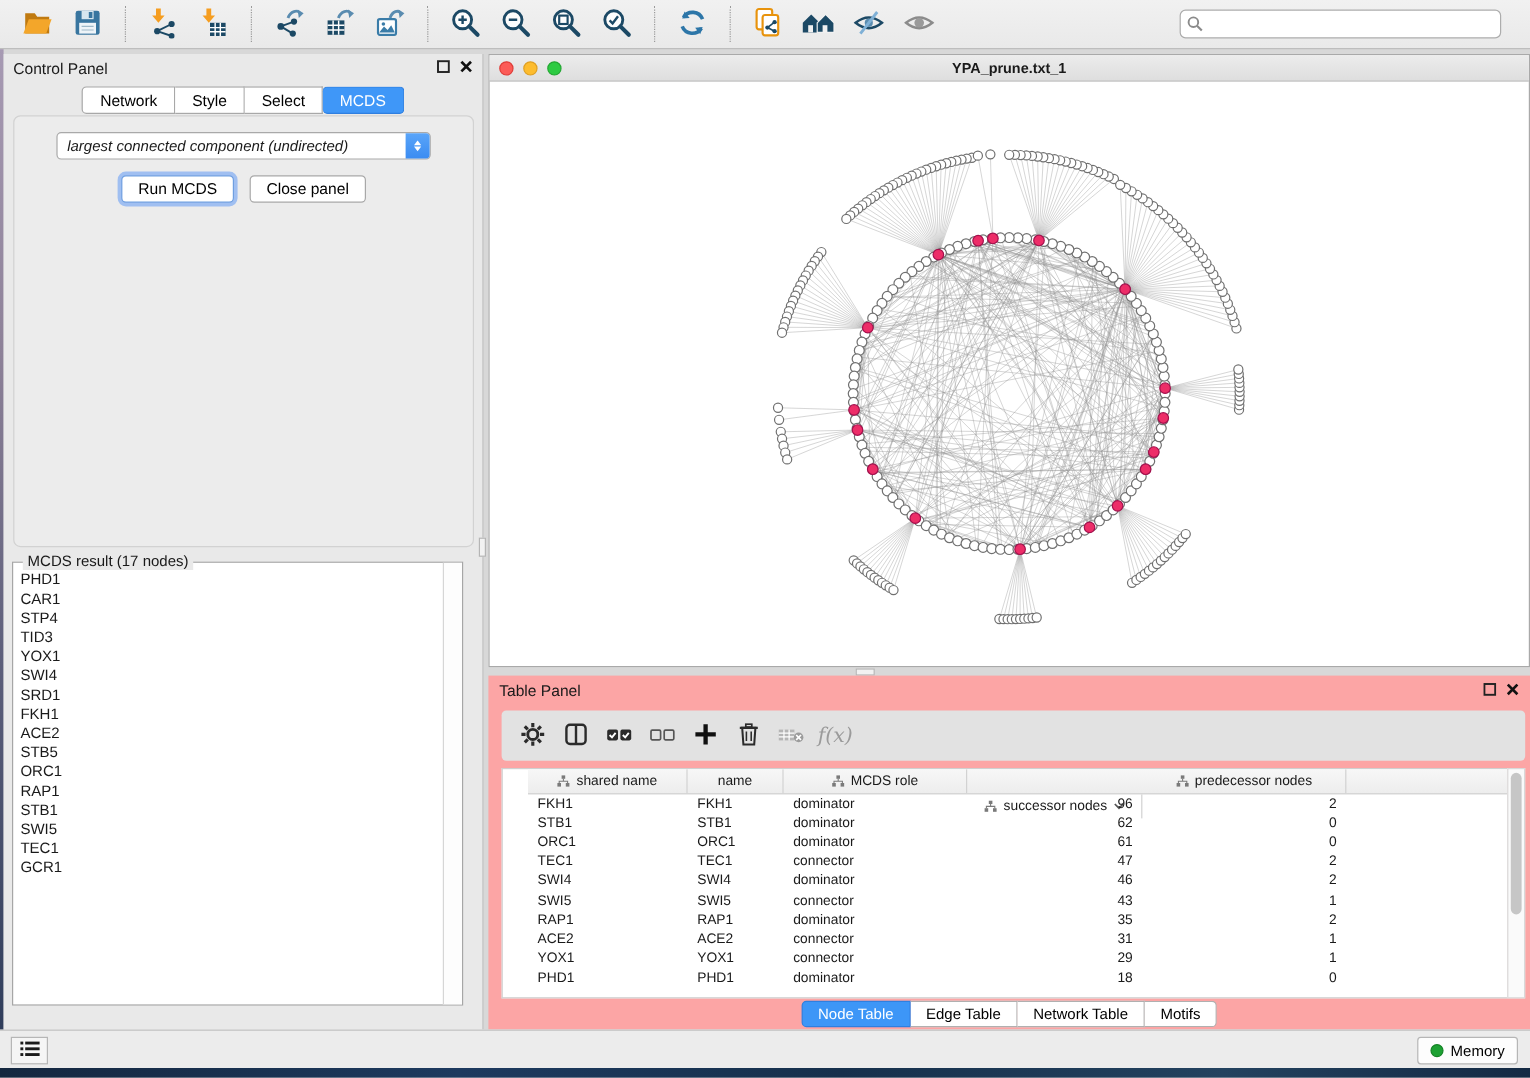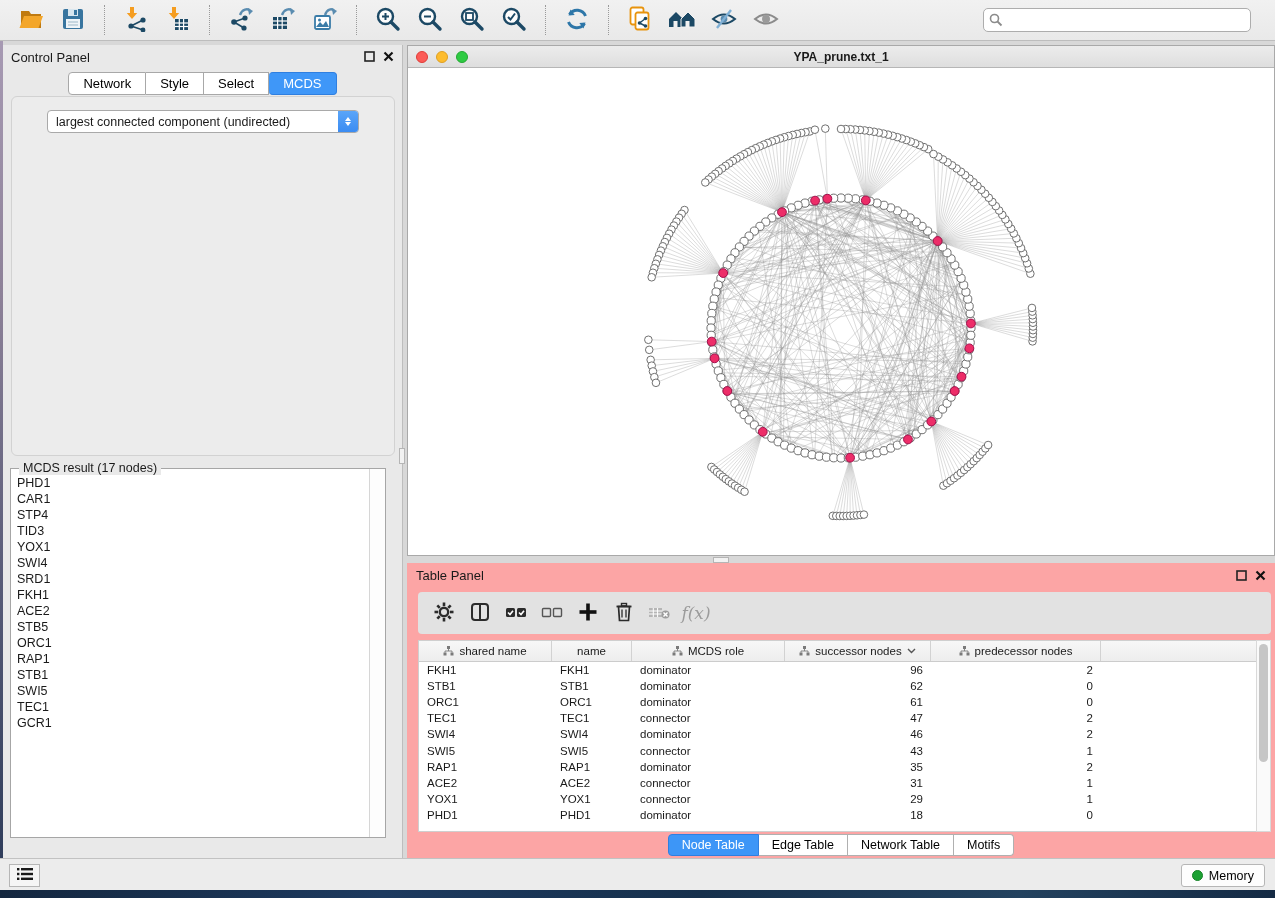--- a/index.html
+++ b/index.html
@@ -34,21 +34,21 @@
   .cp-tabs { position:absolute; left:0; top:27px; width:100%; display:flex; justify-content:center; }
   .cp-tab { height:23px; padding:0 14px; font-size:13px; background:#fff; border:1px solid #a8a8a8;
     border-left:none; cursor:default; font-family:inherit; }
   .cp-tab:first-child { border-left:1px solid #a8a8a8; border-radius:4px 0 0 4px; }
   .cp-tab.active { background:#3f97f8; color:#fff; border-color:#2f7fe0; border-radius:4px;text-align:center; }
   .cp-body { position:absolute; left:8px; top:51px; width:384px; height:360px;
     background:#ececec; border:1px solid #d2d2d2; border-radius:6px; }
   .opt-label { text-align:center; font-size:13px; margin-top:22px; }
   .criterion { position:relative; width:312px; height:23px; margin:13px auto 0;
     background:#fff; border:1px solid #a9a9a9; border-radius:4px; display:flex; align-items:center; }
-  .criterion-text { font-size:12.5px; padding-left:8px; flex:1; white-space:nowrap; overflow:hidden; }
+  .criterion-text { font-size:12.5px; padding-left:8px; flex:1; white-space:nowrap; overflow:hidden;font-style:italic; }
   .criterion-stepper { width:20px; height:21px; background:linear-gradient(#5aa5f9,#3b8cf2);
     border-radius:0 3px 3px 0; display:flex; flex-direction:column; align-items:center; justify-content:center; gap:1px; }
   .chev { width:0; height:0; border-left:3.5px solid transparent; border-right:3.5px solid transparent; }
   .chev.up { border-bottom:4px solid #fff; }
   .chev.down { border-top:4px solid #fff; }
   .cp-buttons { display:flex; justify-content:center; gap:13px; margin-top:13px; }
   .btn { height:23px; padding:0 13px; font-size:13px; background:#fff; border:1px solid #a8a8a8;
     border-radius:4px; font-family:inherit; cursor:default; }
   .btn.focus-ring { box-shadow:0 0 0 3px rgba(98,155,245,.55); border-color:#6f9fe0; }
 
@@ -81,21 +81,21 @@
   .table-panel { position:absolute; left:407px; top:563px; width:868px; height:295px; background:#fca5a5; }
   .tp-header { height:25px; display:flex; align-items:center; padding:0 9px; }
   .tp-title { font-size:13px; }
   .tp-toolbar { position:absolute; left:11px; top:29px; width:853px; height:42px; background:#e2e2e2;
     border-radius:4px; display:flex; align-items:center; padding:0 8px; }
   .tp-tool { width:36px; height:34px; border:none; background:transparent; display:flex;
     align-items:center; justify-content:center; cursor:default; }
   .fx-label { font-family:"DejaVu Serif", serif; font-style:italic; font-size:17px; color:#9b9b9b; }
 
   .node-table { position:absolute; left:11px; top:77px; width:838px; height:192px; background:#fff;
-    border:1px solid #cfcfcf; border-right:none; overflow:hidden; }
+    border:1px solid #cfcfcf; border-right:none; overflow:hidden;padding-left:21px; }
   .nt-headerrow { display:flex; height:21px; background:linear-gradient(#f7f7f7,#ededed);
     border-bottom:1px solid #cccccc; }
   .th-cell { display:flex; align-items:center; justify-content:center; gap:5px; font-size:11.5px;
     border-right:1px solid #d2d2d2; height:100%; cursor:default; }
   .nt-row { display:flex; height:16.1px; align-items:center; }
   .td-cell { font-size:11.5px; padding:0 8px; white-space:nowrap; overflow:hidden; }
   .td-cell.num { text-align:right; }
   .table-scrollbar { position:absolute; right:4px; top:77px; width:15px; height:192px;
     background:#fafafa; border:1px solid #d9d9d9; }
   .table-scroll-thumb { position:absolute; left:2px; top:3px; width:9px; height:118px;
@@ -295,20 +295,24 @@
         <button class="cp-tab">Select</button>
         <button class="cp-tab active">MCDS</button>
       </div>
     <div class="cp-body">
       <div class="criterion">
         <span class="criterion-text">largest connected component (undirected)</span>
         <span class="criterion-stepper">
           <span class="chev up"></span>
             <span class="chev down"></span>
         </span>
+      </div>
+      <div class="cp-buttons">
+        <button class="btn focus-ring">Run MCDS</button>
+        <button class="btn">Close panel</button>
       </div>
     </div>
     <div class="result-group">
       <span class="result-legend">MCDS result (17 nodes)</span>
       <div class="result-list">
           <div class="list-item">PHD1</div>
           <div class="list-item">CAR1</div>
           <div class="list-item">STP4</div>
           <div class="list-item">TID3</div>
           <div class="list-item">YOX1</div>
@@ -1211,21 +1215,21 @@
           </div>
           <div class="th-cell" style="width: 153px;">
             <svg width="11" height="10" viewBox="0 0 11 10">
               <rect x="4" y="0" width="3" height="3" fill="#7a7a7a"></rect>
               <rect x="0.5" y="6.5" width="3" height="3" fill="#7a7a7a"></rect>
               <rect x="7.5" y="6.5" width="3" height="3" fill="#7a7a7a"></rect>
               <path d="M5.5 3v2M2 6.5V5h7v1.5" fill="none" stroke="#7a7a7a" stroke-width="0.9"></path>
             </svg>
             <span>MCDS role</span>
           </div>
-          <div class="th-cell" style="width: 146px;">
+          <div class="th-cell" style="width: 146px; margin-top: 21px;">
             <svg width="11" height="10" viewBox="0 0 11 10">
               <rect x="4" y="0" width="3" height="3" fill="#7a7a7a"></rect>
               <rect x="0.5" y="6.5" width="3" height="3" fill="#7a7a7a"></rect>
               <rect x="7.5" y="6.5" width="3" height="3" fill="#7a7a7a"></rect>
               <path d="M5.5 3v2M2 6.5V5h7v1.5" fill="none" stroke="#7a7a7a" stroke-width="0.9"></path>
             </svg>
             <span>successor nodes</span>
             <svg width="9" height="6" viewBox="0 0 9 6">
               <path d="M1 1l3.5 3.5L8 1" fill="none" stroke="#555" stroke-width="1.4"></path>
             </svg>

